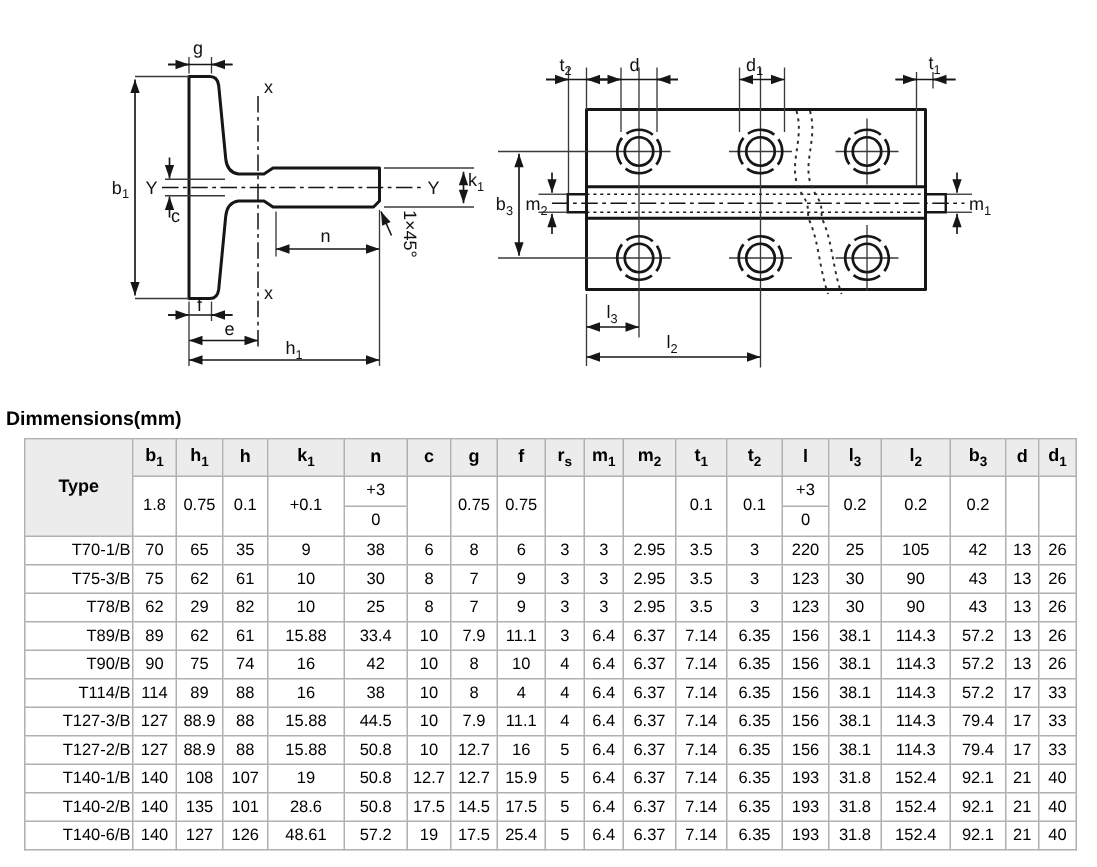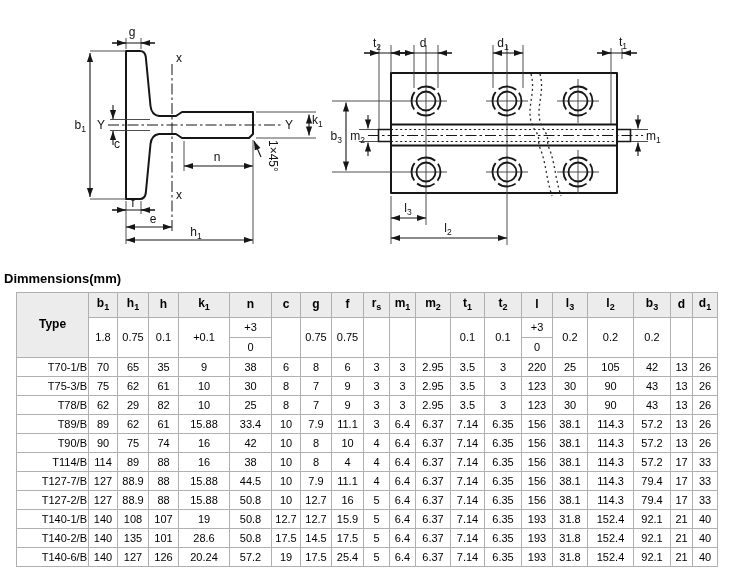--- a/index.html
+++ b/index.html
@@ -396,21 +396,21 @@
           <td>7.14</td>
           <td>6.35</td>
           <td>156</td>
           <td>38.1</td>
           <td>114.3</td>
           <td>57.2</td>
           <td>17</td>
           <td>33</td>
         </tr>
         <tr>
-          <td class="typec">T127-7/B</td>
+          <td class="typec">T127-3/B</td>
           <td>127</td>
           <td>88.9</td>
           <td>88</td>
           <td>15.88</td>
           <td>44.5</td>
           <td>10</td>
           <td>7.9</td>
           <td>11.1</td>
           <td>4</td>
           <td>6.4</td>
@@ -488,21 +488,21 @@
           <td>152.4</td>
           <td>92.1</td>
           <td>21</td>
           <td>40</td>
         </tr>
         <tr>
           <td class="typec">T140-6/B</td>
           <td>140</td>
           <td>127</td>
           <td>126</td>
-          <td>20.24</td>
+          <td>48.61</td>
           <td>57.2</td>
           <td>19</td>
           <td>17.5</td>
           <td>25.4</td>
           <td>5</td>
           <td>6.4</td>
           <td>6.37</td>
           <td>7.14</td>
           <td>6.35</td>
           <td>193</td>

